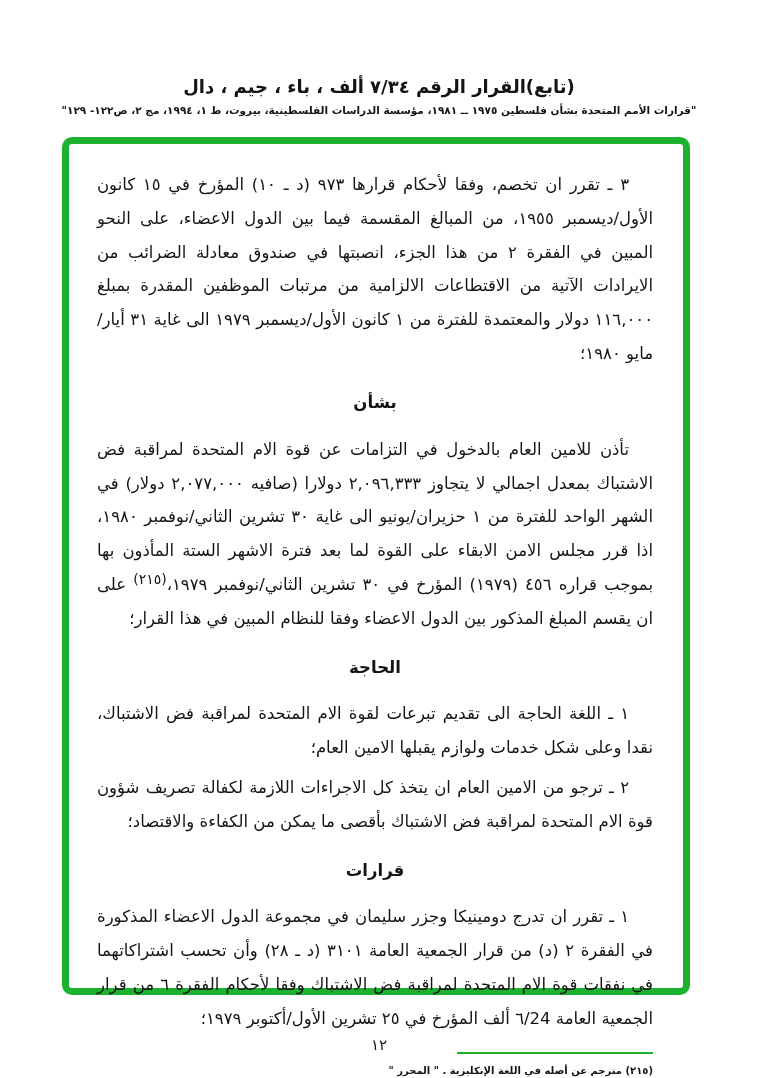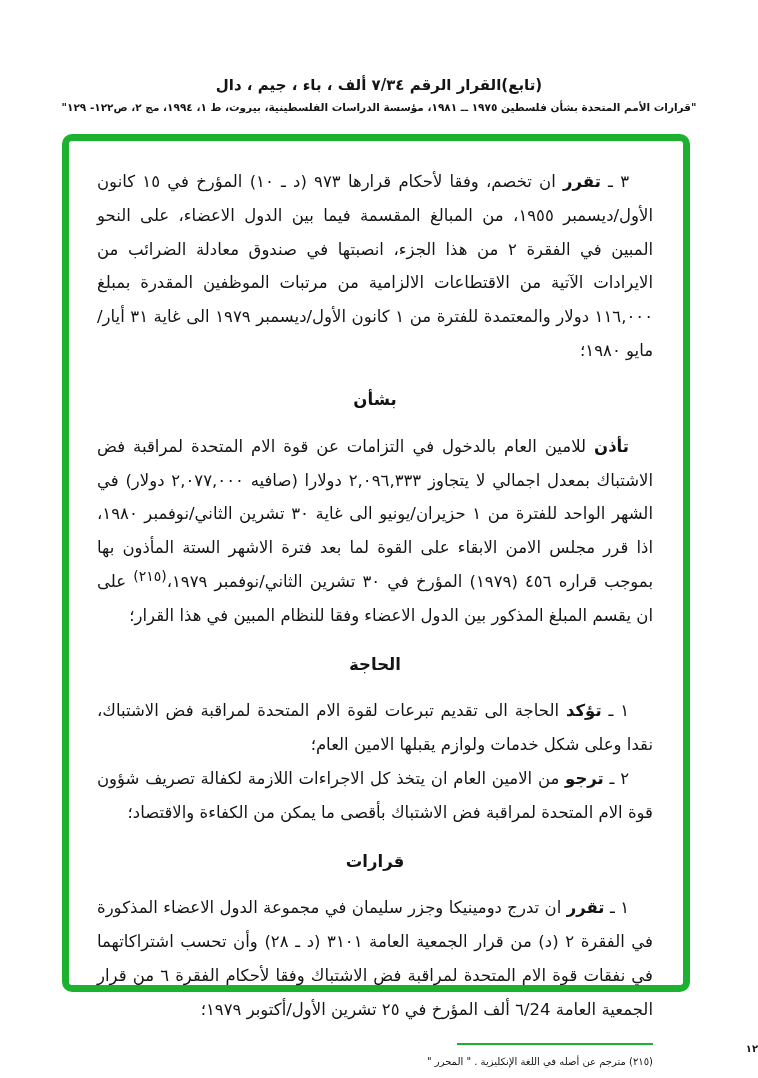--- a/index.html
+++ b/index.html
@@ -9,57 +9,57 @@
     width: 758px; height: 1078px;
     font-family: "DejaVu Sans", sans-serif;
     color: var(--ink);
     direction: rtl;
     overflow: hidden;
   }
   .page { width: 758px; height: 1078px; position: relative; background: #fff; }
 
   .header { text-align: center; padding-top: 76px; }
   .header-title {
-    font-size: 15px; font-weight: bold; letter-spacing: 0; text-align: center;
+    font-size: 18px; font-weight: bold; letter-spacing: 0; text-align: center;
   }
   .header-source {
     font-size: 10.5px; font-weight: bold; margin-top: 7px;
     white-space: nowrap; text-align: center;
   }
 
   .content-box {
     margin: 21px 68px 0 62px;
     width: 628px; height: 858px;
     border: 7px solid var(--green);
     border-radius: 10px;
     padding: 24px 30px 0 28px;
     background: #fff;
   }
 
   .body-text { font-size: 16.5px; line-height: 2.05; text-align: justify; }
   .para { text-indent: 24px; }
-  .para + .para { margin-top: 0; }
-  .lead { font-weight: bold; }
+  .para + .para { margin-top: 6px; }
+  .lead { font-weight: normal; }
   sup.ref { font-size: 14px; line-height: 0; }
 
   .section-heading {
     text-align: center; font-weight: bold; font-size: 16.5px;
     margin: 15px 0 13px 0;
   }
 
   .footnote { margin-top: 16px; }
   .footnote-rule {
     width: 196px; height: 2px; background: var(--green);
     margin: 0 0 11px 0; 
   }
-  .footnote-text { font-size: 10px; font-weight: normal; text-align: right; }
+  .footnote-text { font-size: 10px; font-weight: bold; text-align: right; }
 
   .page-number {
     position: absolute; left: 0; right: 0; bottom: 24px;
-    font-size: 10px; font-weight: bold;
+    text-align: center; font-size: 15px; font-weight: normal;
     letter-spacing: 3px;
   }
 </style>
 </head>
 <body>
 
 <div class="page">
 
   <div class="header">
     <div class="header-title">(تابع)القرار الرقم ٧/٣٤ ألف ، باء ، جيم ، دال</div>
@@ -70,21 +70,21 @@
     <div class="body-text">
 
       <p class="para"><span>٣ ـ </span><span class="lead">تقرر</span><span> ان تخصم، وفقا لأحكام قرارها ٩٧٣ (د ـ ١٠) المؤرخ في ١٥ كانون الأول/ديسمبر ١٩٥٥، من المبالغ المقسمة فيما بين الدول الاعضاء، على النحو المبين في الفقرة ٢ من هذا الجزء، انصبتها في صندوق معادلة الضرائب من الايرادات الآتية من الاقتطاعات الالزامية من مرتبات الموظفين المقدرة بمبلغ ١١٦,٠٠٠ دولار والمعتمدة للفترة من ١ كانون الأول/ديسمبر ١٩٧٩ الى غاية ٣١ أيار/مايو ١٩٨٠؛</span></p>
 
       <div class="section-heading">بشأن</div>
 
       <p class="para"><span class="lead">تأذن</span><span> للامين العام بالدخول في التزامات عن قوة الام المتحدة لمراقبة فض الاشتباك بمعدل اجمالي لا يتجاوز ٢,٠٩٦,٣٣٣ دولارا (صافيه ٢,٠٧٧,٠٠٠ دولار) في الشهر الواحد للفترة من ١ حزيران/يونيو الى غاية ٣٠ تشرين الثاني/نوفمبر ١٩٨٠، اذا قرر مجلس الامن الابقاء على القوة لما بعد فترة الاشهر الستة المأذون بها بموجب قراره ٤٥٦ (١٩٧٩) المؤرخ في ٣٠ تشرين الثاني/نوفمبر ١٩٧٩،</span><sup class="ref">(٢١٥)</sup><span> على ان يقسم المبلغ المذكور بين الدول الاعضاء وفقا للنظام المبين في هذا القرار؛</span></p>
 
       <div class="section-heading">الحاجة</div>
 
-      <p class="para"><span>١ ـ </span><span class="lead">تؤكد</span><span> الحاجة الى تقديم تبرعات لقوة الام المتحدة لمراقبة فض الاشتباك، نقدا وعلى شكل خدمات ولوازم يقبلها الامين العام؛</span></p>
+      <p class="para"><span>١ ـ </span><span class="lead">اللغة</span><span> الحاجة الى تقديم تبرعات لقوة الام المتحدة لمراقبة فض الاشتباك، نقدا وعلى شكل خدمات ولوازم يقبلها الامين العام؛</span></p>
 
       <p class="para"><span>٢ ـ </span><span class="lead">ترجو</span><span> من الامين العام ان يتخذ كل الاجراءات اللازمة لكفالة تصريف شؤون قوة الام المتحدة لمراقبة فض الاشتباك بأقصى ما يمكن من الكفاءة والاقتصاد؛</span></p>
 
       <div class="section-heading">قرارات</div>
 
       <p class="para"><span>١ ـ </span><span class="lead">تقرر</span><span> ان تدرج دومينيكا وجزر سليمان في مجموعة الدول الاعضاء المذكورة في الفقرة ٢ (د) من قرار الجمعية العامة ٣١٠١ (د ـ ٢٨) وأن تحسب اشتراكاتهما في نفقات قوة الام المتحدة لمراقبة فض الاشتباك وفقا لأحكام الفقرة ٦ من قرار الجمعية العامة ٦/24 ألف المؤرخ في ٢٥ تشرين الأول/أكتوبر ١٩٧٩؛</span></p>
 
     </div>
 
     <div class="footnote">

